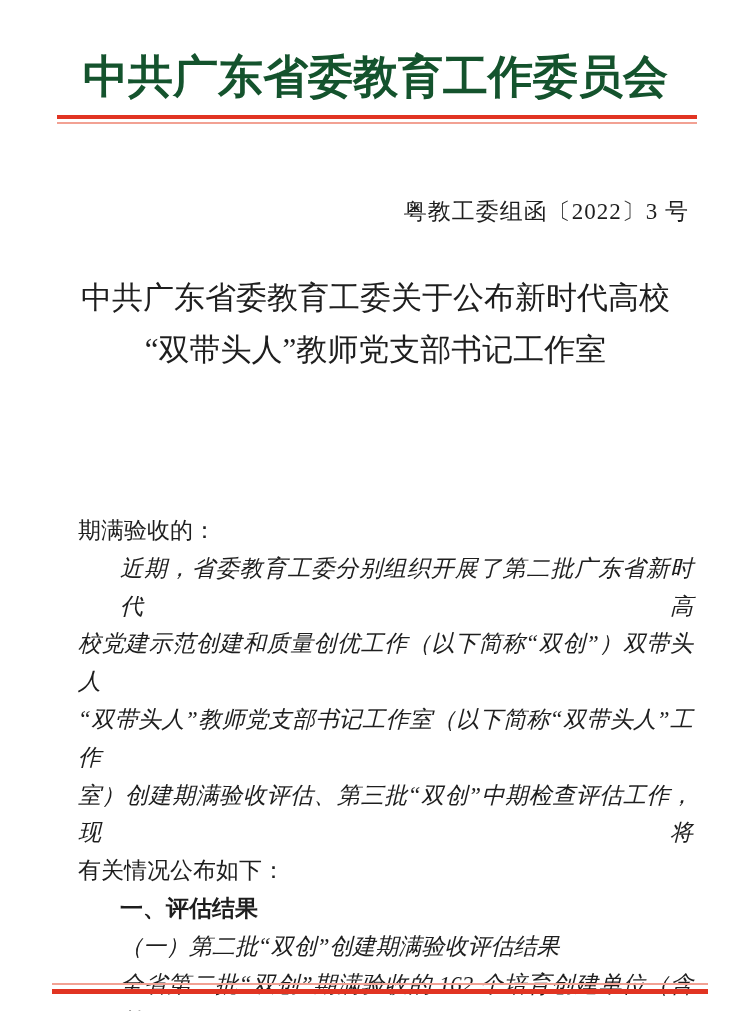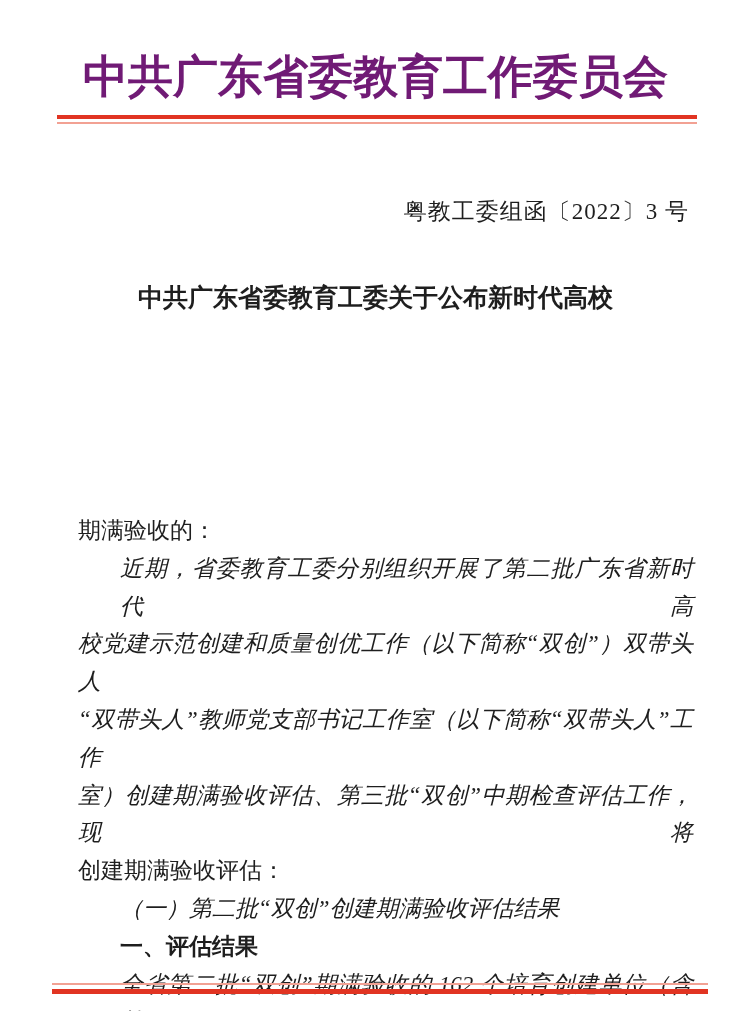--- a/index.html
+++ b/index.html
@@ -40,22 +40,22 @@
     letter-spacing: 1px;
     white-space: nowrap;
     text-align: center;
   }
   .doc-title {
     position: absolute;
     top: 272px;
     left: 0;
     right: 0;
     text-align: center;
-    font-size: 25px;
-    font-weight: bold;
+    font-size: 31px;
+    font-weight: normal;
     line-height: 52px;
   }
   .doc-title .line { white-space: nowrap; }
   .doc-body {
     position: absolute;
     top: 512px;
     left: 78px;
     right: 58px;
     font-size: 23px;
     line-height: 37.8px;
@@ -67,39 +67,40 @@
     font-family: "Liberation Sans", "DejaVu Sans", sans-serif;
     font-weight: bold;
   }
   .doc-body .line.subheading { font-style: italic; }
 </style>
 </head>
 <body>
 
 <div class="page">
 
-  <div class="org-name" style="color: #701a75;">中共广东省委教育工作委员会</div>
+  <div class="org-name" style="color: #14532d;">中共广东省委教育工作委员会</div>
 
   <div class="rule rule-top-thick" style="background: rgb(225, 52, 34);"></div>
   <div class="rule rule-top-thin" style="background: rgb(242, 161, 147);"></div>
 
   <div class="doc-number">粤教工委组函〔2022〕3 号</div>
 
   <div class="doc-title">
       <div class="line">中共广东省委教育工委关于公布新时代高校</div>
+      <div class="line">“双带头人”教师党支部书记工作室</div>
     </div>
 
   <div class="doc-body">
       <div class="line normal">期满验收的：</div>
       <div class="line normal indent fill">近期，省委教育工委分别组织开展了第二批广东省新时代高</div>
       <div class="line normal fill">校党建示范创建和质量创优工作（以下简称“双创”）双带头人</div>
       <div class="line normal fill">“双带头人”教师党支部书记工作室（以下简称“双带头人”工作</div>
       <div class="line normal fill">室）创建期满验收评估、第三批“双创”中期检查评估工作，现将</div>
-      <div class="line normal">创建期满验收评估：</div>
+      <div class="line normal">有关情况公布如下：</div>
+      <div class="line heading indent">一、评估结果</div>
       <div class="line subheading indent">（一）第二批“双创”创建期满验收评估结果</div>
-      <div class="line heading indent">一、评估结果</div>
       <div class="line normal indent fill">全省第二批“双创”期满验收的 162 个培育创建单位（含第一</div>
     </div>
 
   <div class="rule rule-bot-thin" style="background: rgb(242, 161, 147);"></div>
   <div class="rule rule-bot-thick" style="background: rgb(225, 52, 34);"></div>
 
 </div>
 
 </body></html>

